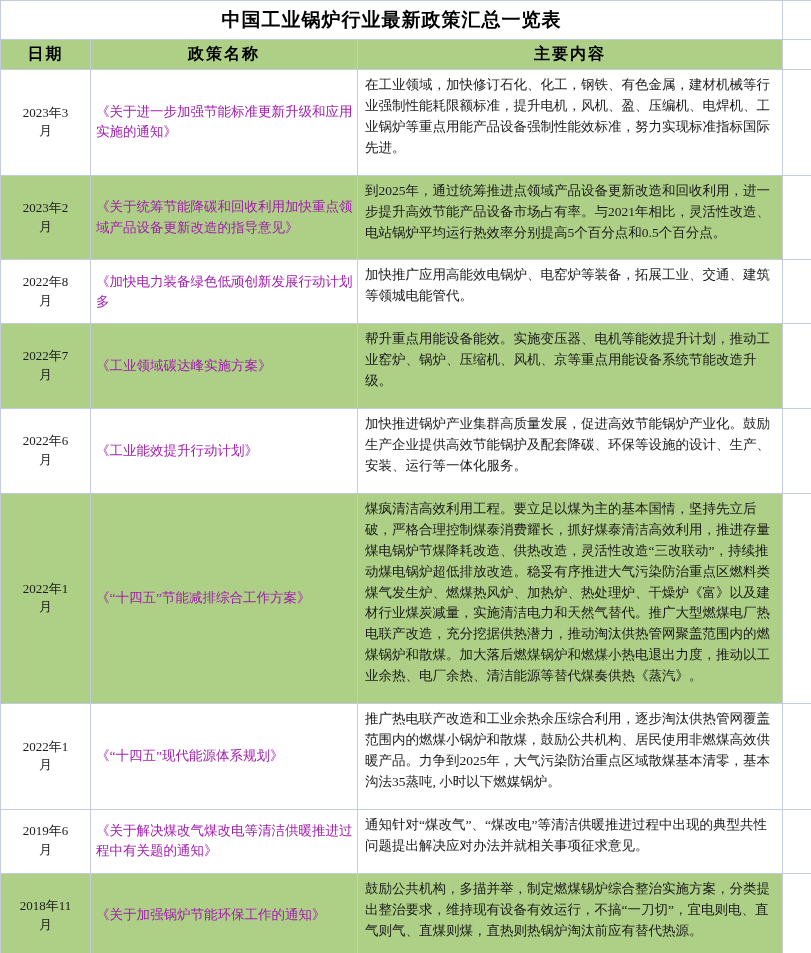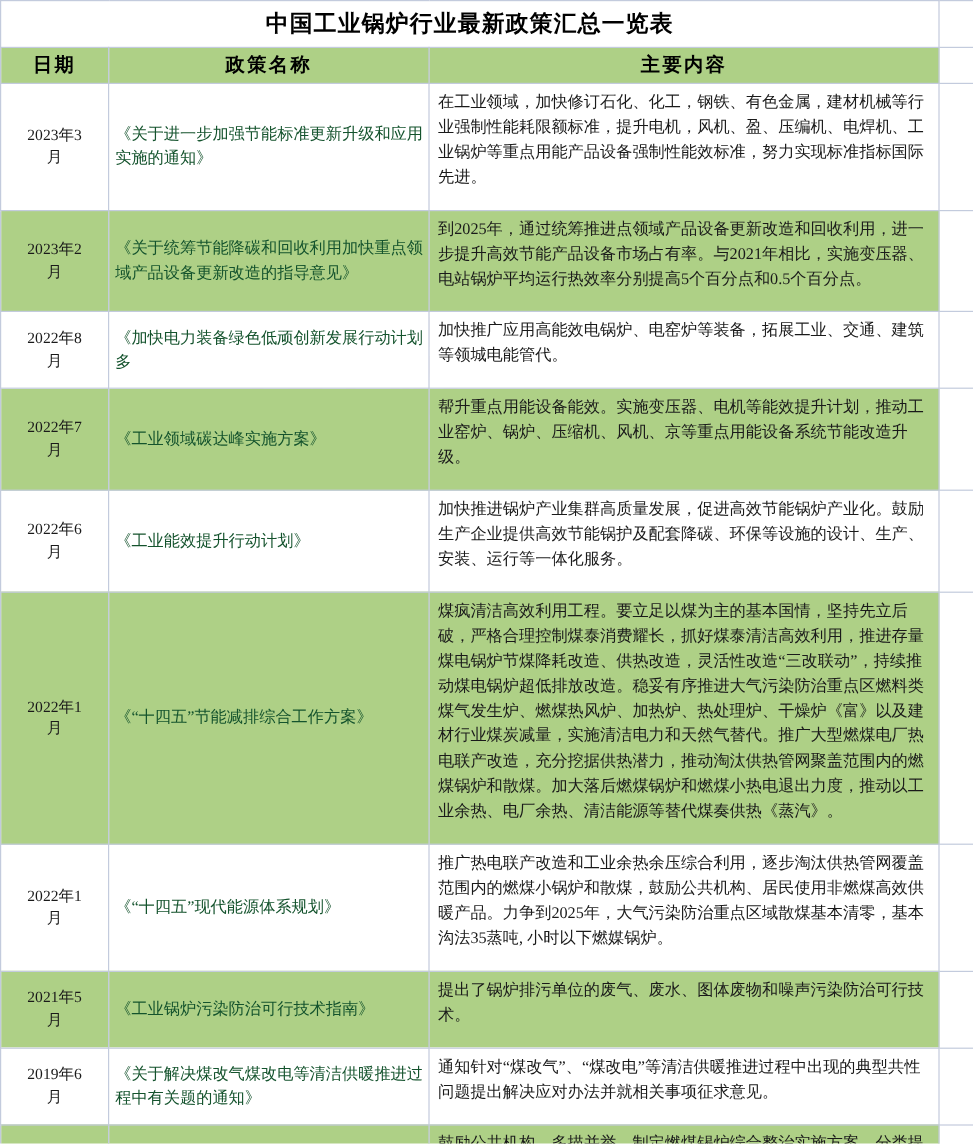--- a/index.html
+++ b/index.html
@@ -104,21 +104,21 @@
   td.date {
     text-align: center;
     font-size: 13px;
     color: #1a1a1a;
     padding: 2px 16px;
     line-height: 1.45;
   }
   td.name {
     text-align: left;
     font-size: 13.5px;
-    color: #14532d;
+    color: #a21caf;
     padding: 3px 4px 3px 5px;
     line-height: 1.5;
   }
   td.content {
     text-align: left;
     font-size: 13.5px;
     color: #1a1a1a;
     padding: 5px 6px 16px 7px;
     line-height: 1.55;
     vertical-align: top;
@@ -166,21 +166,21 @@
       </tr>
     <tr class="band-white">
           <td class="date">2023年3月</td>
           <td class="name">《关于进一步加强节能标准更新升级和应用实施的通知》</td>
           <td class="content">在工业领域，加快修订石化、化工，钢铁、有色金属，建材机械等行业强制性能耗限额标准，提升电机，风机、盈、压编机、电焊机、工业锅炉等重点用能产品设备强制性能效标准，努力实现标准指标国际先进。</td>
           <td class="tail"></td>
         </tr>
         <tr class="band-green">
           <td class="date">2023年2月</td>
           <td class="name">《关于统筹节能降碳和回收利用加快重点领域产品设备更新改造的指导意见》</td>
-          <td class="content">到2025年，通过统筹推进点领域产品设备更新改造和回收利用，进一步提升高效节能产品设备市场占有率。与2021年相比，实施变压器、电站锅炉平均运行热效率分别提高5个百分点和0.5个百分点。</td>
+          <td class="content">到2025年，通过统筹推进点领域产品设备更新改造和回收利用，进一步提升高效节能产品设备市场占有率。与2021年相比，灵活性改造、电站锅炉平均运行热效率分别提高5个百分点和0.5个百分点。</td>
           <td class="tail"></td>
         </tr>
         <tr class="band-white">
           <td class="date">2022年8月</td>
           <td class="name">《加快电力装备绿色低顽创新发展行动计划多</td>
           <td class="content">加快推广应用高能效电锅炉、电窑炉等装备，拓展工业、交通、建筑等领城电能管代。</td>
           <td class="tail"></td>
         </tr>
         <tr class="band-green">
           <td class="date">2022年7月</td>
@@ -197,26 +197,20 @@
         <tr class="band-green">
           <td class="date">2022年1月</td>
           <td class="name">《“十四五”节能减排综合工作方案》</td>
           <td class="content">煤疯清洁高效利用工程。要立足以煤为主的基本国情，坚持先立后破，严格合理控制煤泰消费耀长，抓好煤泰清洁高效利用，推进存量煤电锅炉节煤降耗改造、供热改造，灵活性改造“三改联动”，持续推动煤电锅炉超低排放改造。稳妥有序推进大气污染防治重点区燃料类煤气发生炉、燃煤热风炉、加热炉、热处理炉、干燥炉《富》以及建材行业煤炭减量，实施清洁电力和天然气替代。推广大型燃煤电厂热电联产改造，充分挖据供热潜力，推动淘汰供热管网聚盖范围内的燃煤锅炉和散煤。加大落后燃煤锅炉和燃煤小热电退出力度，推动以工业余热、电厂余热、清洁能源等替代煤奏供热《蒸汽》。</td>
           <td class="tail"></td>
         </tr>
         <tr class="band-white">
           <td class="date">2022年1月</td>
           <td class="name">《“十四五”现代能源体系规划》</td>
           <td class="content">推广热电联产改造和工业余热余压综合利用，逐步淘汰供热管网覆盖范围内的燃煤小锅炉和散煤，鼓励公共机构、居民使用非燃煤高效供暖产品。力争到2025年，大气污染防治重点区域散煤基本清零，基本沟法35蒸吨, 小时以下燃媒锅炉。</td>
-          <td class="tail"></td>
-        </tr>
-        <tr class="band-green">
-          <td class="date">2021年5月</td>
-          <td class="name">《工业锅炉污染防治可行技术指南》</td>
-          <td class="content">提出了锅炉排污单位的废气、废水、图体废物和噪声污染防治可行技术。</td>
           <td class="tail"></td>
         </tr>
         <tr class="band-white">
           <td class="date">2019年6月</td>
           <td class="name">《关于解决煤改气煤改电等清洁供暖推进过程中有关题的通知》</td>
           <td class="content">通知针对“煤改气”、“煤改电”等清洁供暖推进过程中出现的典型共性问题提出解决应对办法并就相关事项征求意见。</td>
           <td class="tail"></td>
         </tr>
         <tr class="band-green">
           <td class="date">2018年11月</td>

